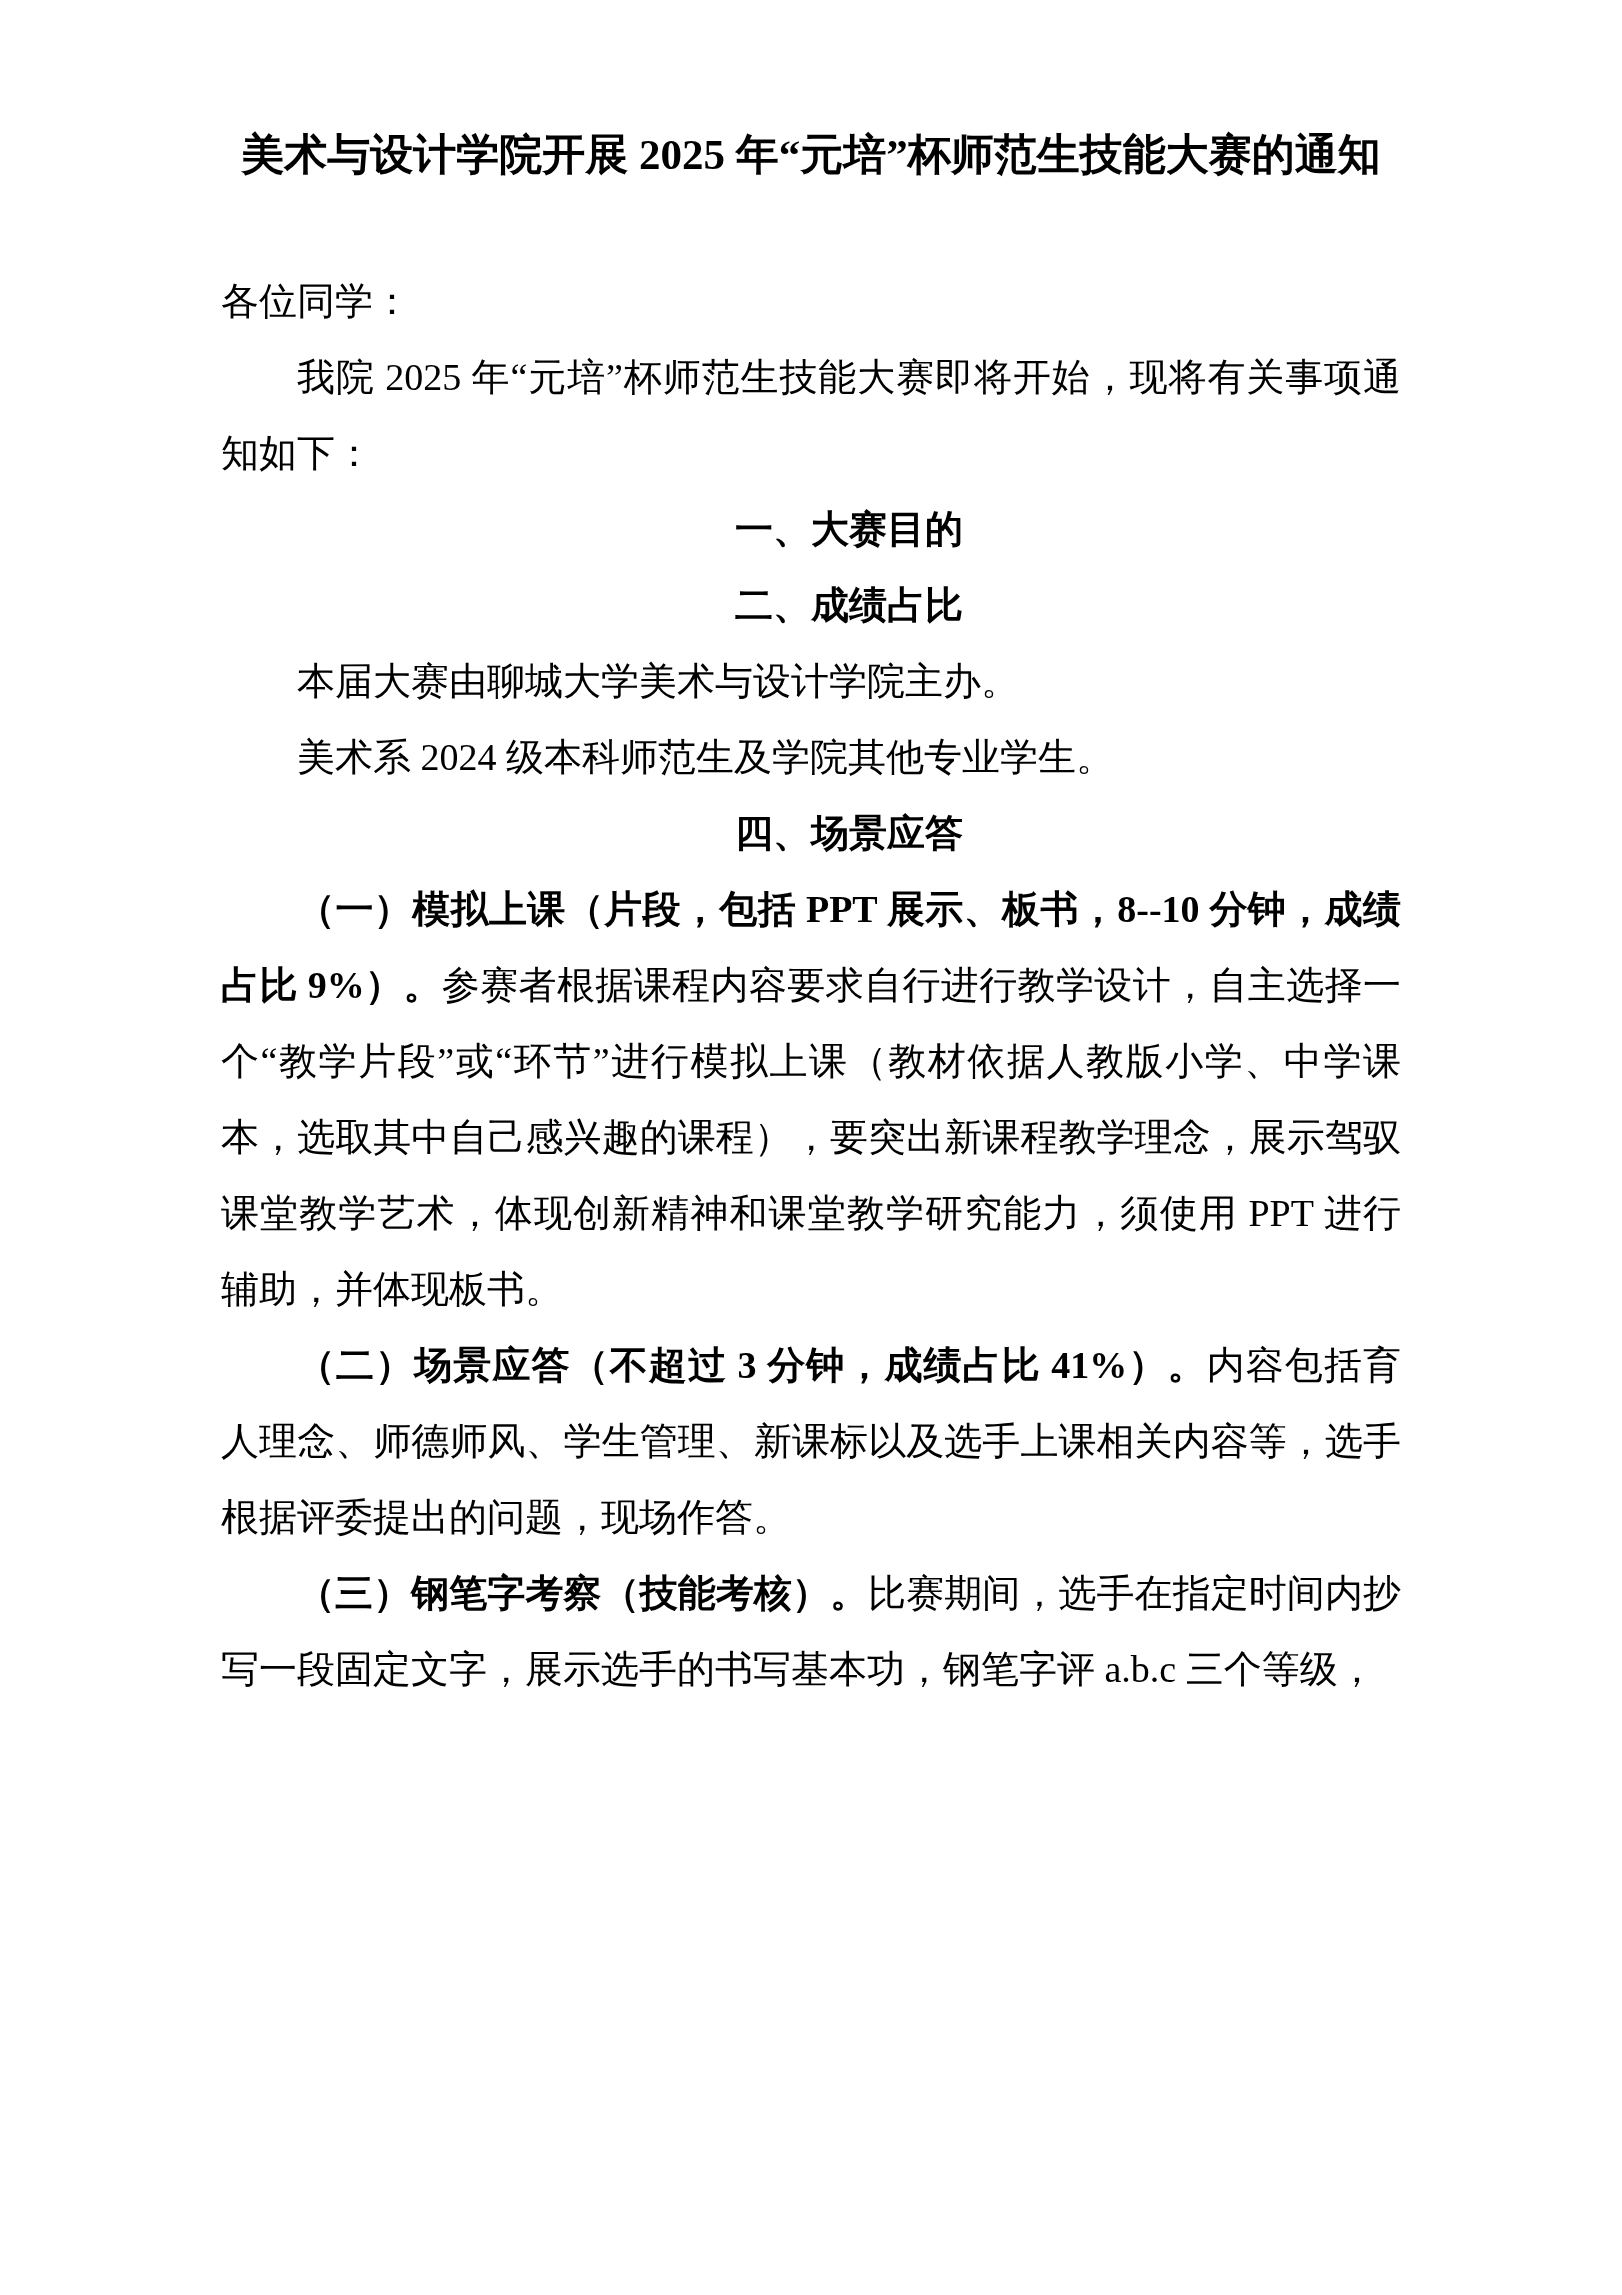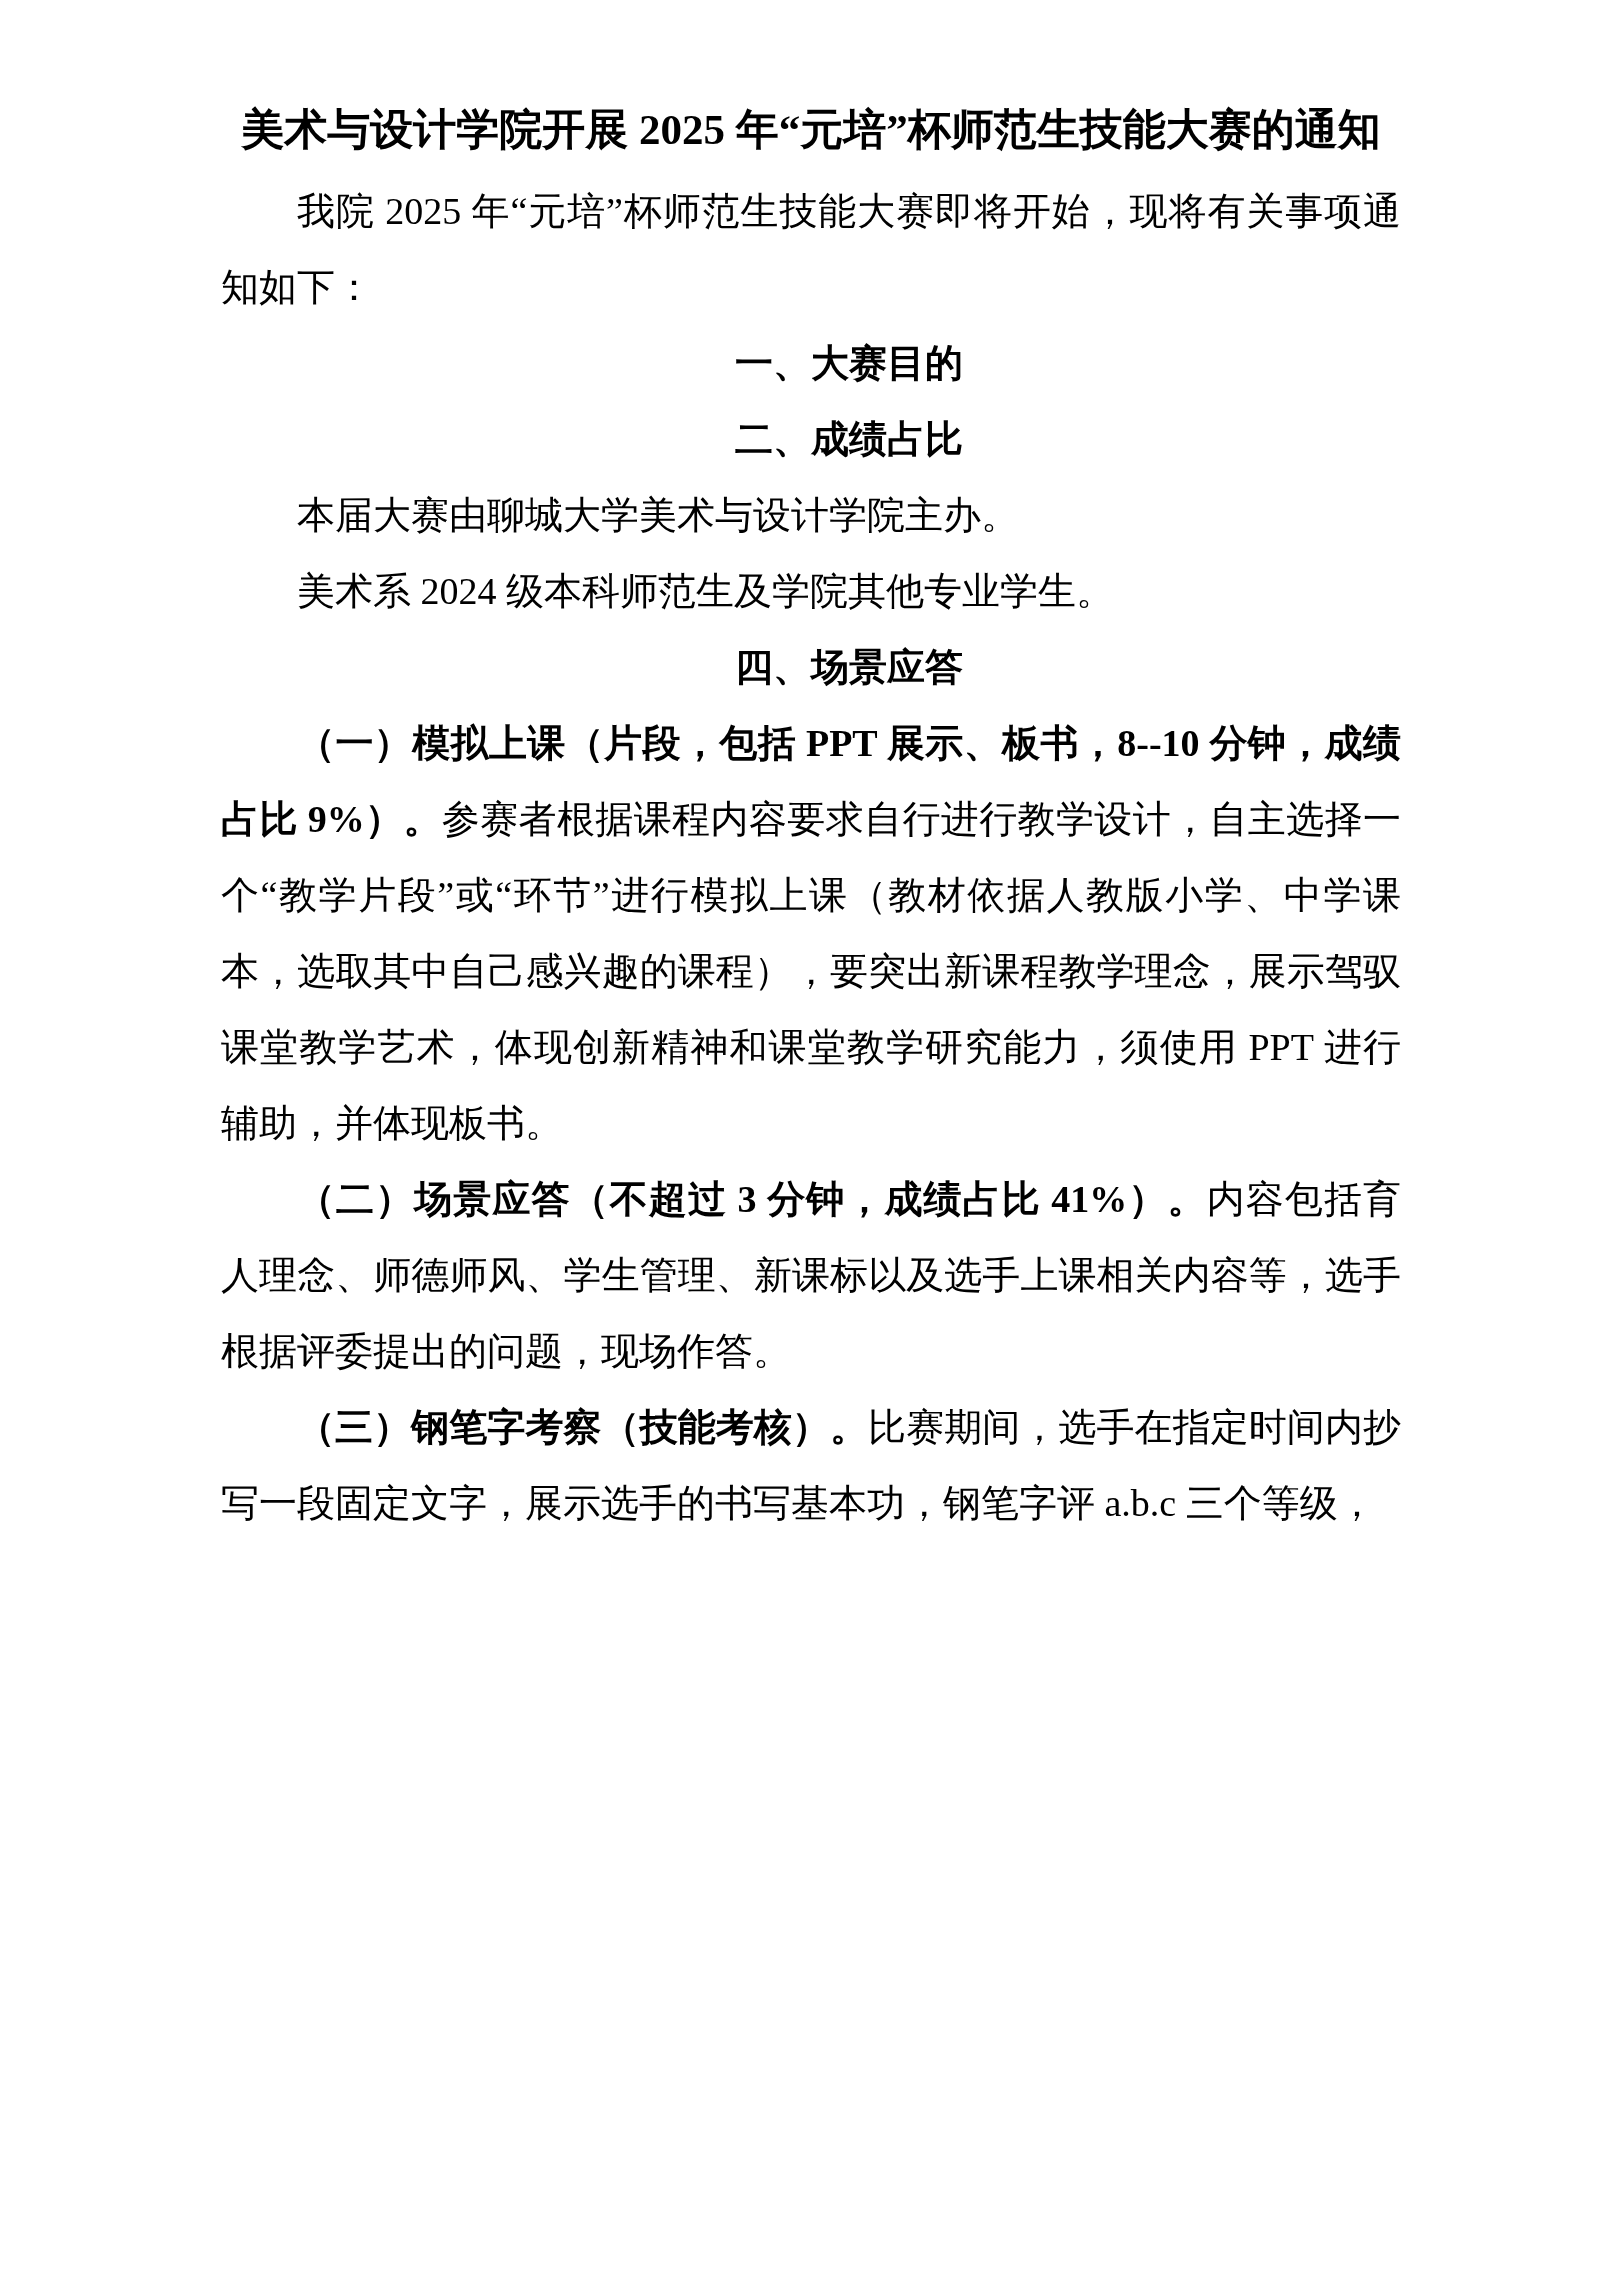--- a/index.html
+++ b/index.html
@@ -6,21 +6,21 @@
     margin: 0;
     padding: 0;
     background: #ffffff;
   }
   .page {
     position: relative;
     width: 1622px;
     height: 1733px;
     background: #ffffff;
     box-sizing: border-box;
-    padding: 87px 221px 0 221px;
+    padding: 112px 221px 0 221px;
     font-family: "Liberation Serif", serif;
     font-size: 38px;
     line-height: 76px;
     color: #000000;
     overflow: hidden;
   }
   .doc-title {
     margin: 0;
     font-size: 43px;
     font-weight: bold;
@@ -57,20 +57,21 @@
     line-height: 41px;
   }
 </style>
 </head>
 <body>
 
 <div class="page">
 
   <h1 class="doc-title">美术与设计学院开展 2025 年“元培”杯师范生技能大赛的通知</h1>
 
+  <p class="salutation">各位同学：</p>
 
   <p class="body-para">我院 2025 年“元培”杯师范生技能大赛即将开始，现将有关事项通知如下：</p>
 
   <p class="section-heading">一、大赛目的</p>
 
 
   <p class="section-heading">二、成绩占比</p>
 
   <p class="body-para">本届大赛由聊城大学美术与设计学院主办。</p>
 

